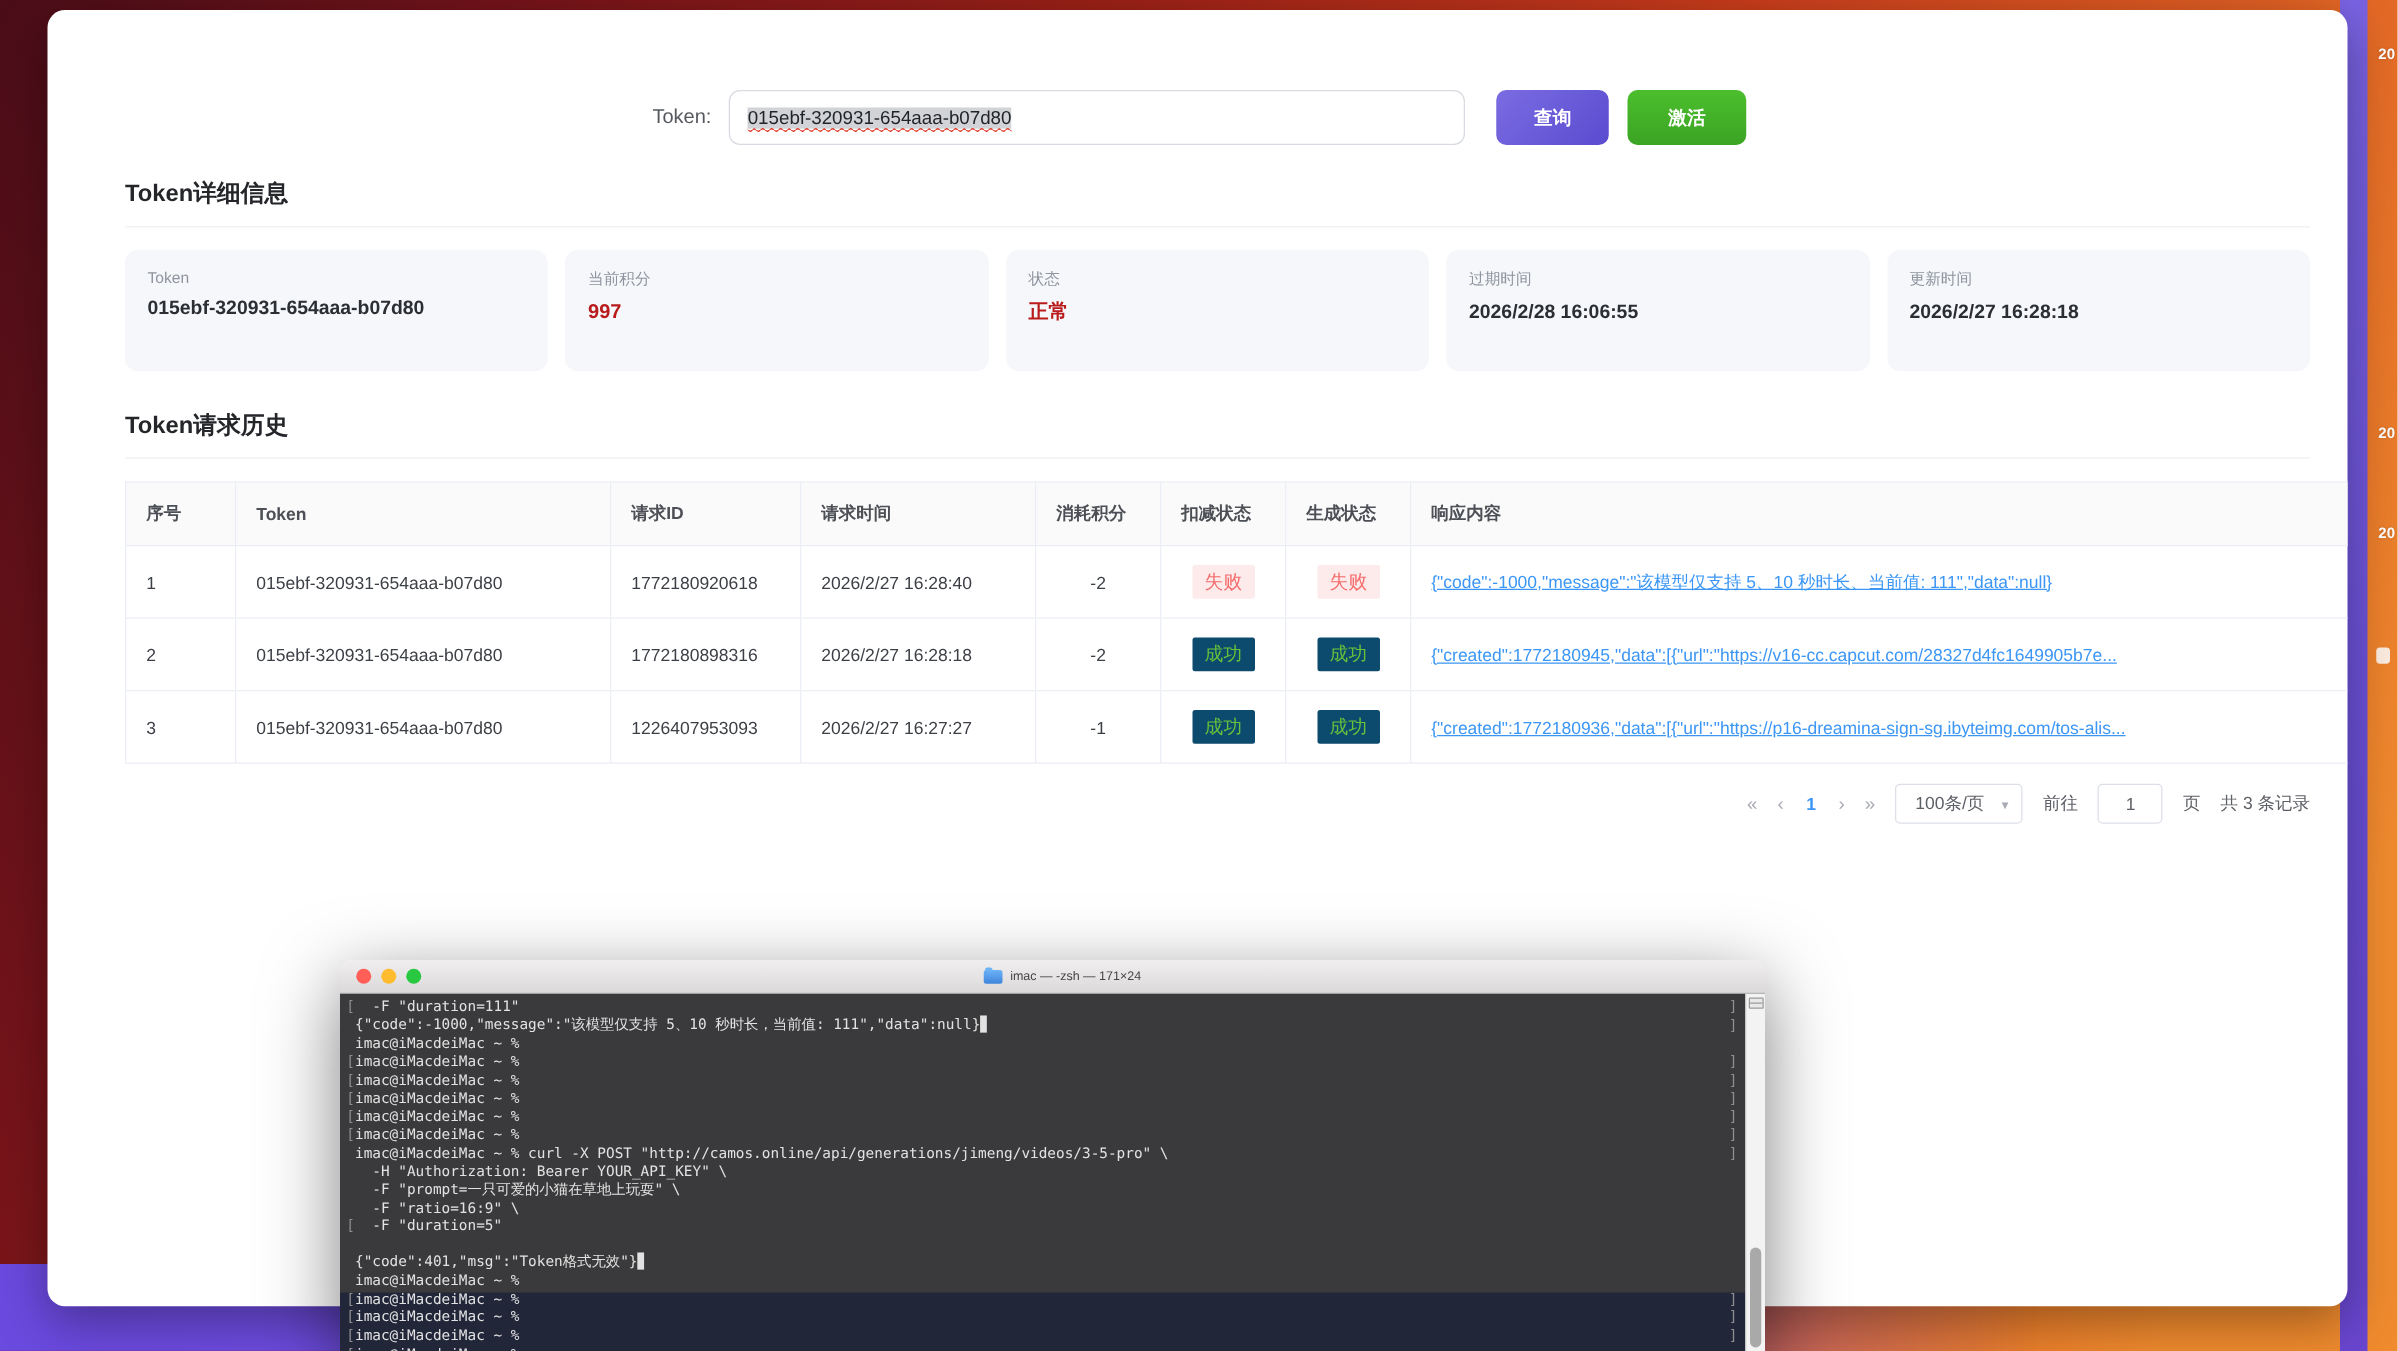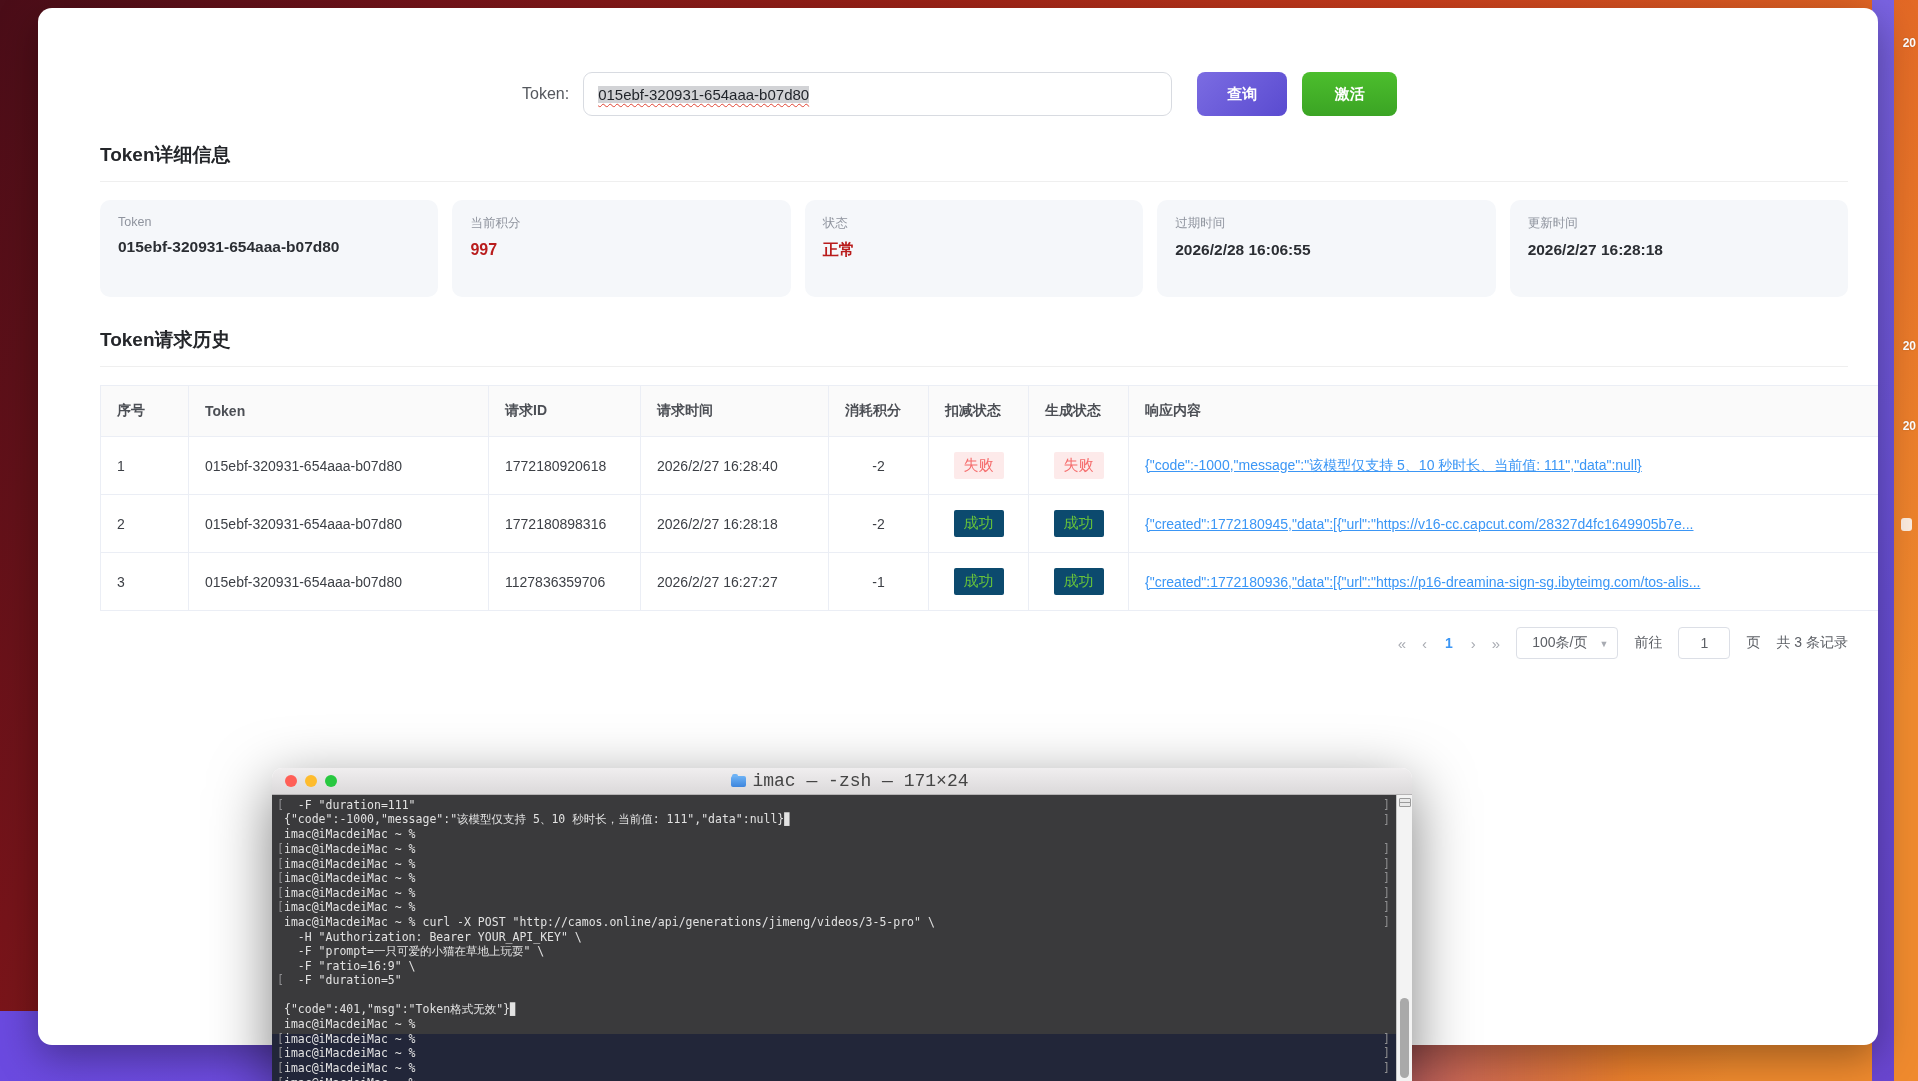--- a/index.html
+++ b/index.html
@@ -72,22 +72,22 @@
     text-align:center; display:flex; align-items:center; justify-content:center; }
 
   
   .terminal { position:absolute; left:272px; top:768px; width:1140px; height:313px; z-index:5;
     border-radius:10px 10px 0 0; box-shadow:0 18px 60px rgba(0,0,0,.5); overflow:hidden; }
   .term-titlebar { height:27px; background:linear-gradient(180deg,#f0eeef,#dbd9da);
     border-bottom:1px solid #b5b3b4; display:flex; align-items:center; position:relative; }
   .tl { width:12px; height:12px; border-radius:50%; margin-left:8px; cursor:pointer; }
   .tl:first-child { margin-left:13px; }
   .tl-red { background:#ff5f57; } .tl-yellow { background:#febc2e; } .tl-green { background:#28c840; }
-  .term-title { position:absolute; left:16px; right:0; text-align:center; font-size:18px; color:#454545;
-    display:flex; align-items:center; justify-content:center; gap:6px;font-family:Liberation Mono, monospace; }
+  .term-title { position:absolute; left:16px; right:0; text-align:center; font-size:10px; color:#454545;
+    display:flex; align-items:center; justify-content:center; gap:6px; }
   .folder-ico { width:15px; height:11px; background:linear-gradient(180deg,#6db2f5,#3d85dd);
     border-radius:2px; position:relative; display:inline-block; }
   .folder-ico:before { content:""; position:absolute; top:-2px; left:1px; width:6px; height:3px;
     background:#6db2f5; border-radius:2px 2px 0 0; }
   .term-body { position:relative; height:286px; background:#3a3a3c; }
   .term-band { position:absolute; left:0; right:16px; bottom:0; height:47px; background:#222639; }
   .term-lines { position:relative; z-index:1; padding:3px 22px 0 5px; }
   .term-line { display:flex; align-items:center; height:14.6px; font-family:"DejaVu Sans Mono",monospace;
     font-size:11.5px; color:#e2e2e2; white-space:pre; }
   .term-line .lm { color:#8e8e90; min-width:7px; }
@@ -182,21 +182,21 @@
         <td class="center">-2</td>
         <td class="center"><span class="badge ok">成功</span></td>
         <td class="center"><span class="badge ok">成功</span></td>
         <td>
             <a class="resp-link">{"created":1772180945,"data":[{"url":"https://v16-cc.capcut.com/28327d4fc1649905b7e...</a>
           </td>
       </tr>
       <tr>
         <td>3</td>
         <td>015ebf-320931-654aaa-b07d80</td>
-        <td>1127836359706</td>
+        <td>1226407953093</td>
         <td>2026/2/27 16:27:27</td>
         <td class="center">-1</td>
         <td class="center"><span class="badge ok">成功</span></td>
         <td class="center"><span class="badge ok">成功</span></td>
         <td>
             <a class="resp-link">{"created":1772180936,"data":[{"url":"https://p16-dreamina-sign-sg.ibyteimg.com/tos-alis...</a>
           </td>
       </tr>
     </tbody>
   </table>

